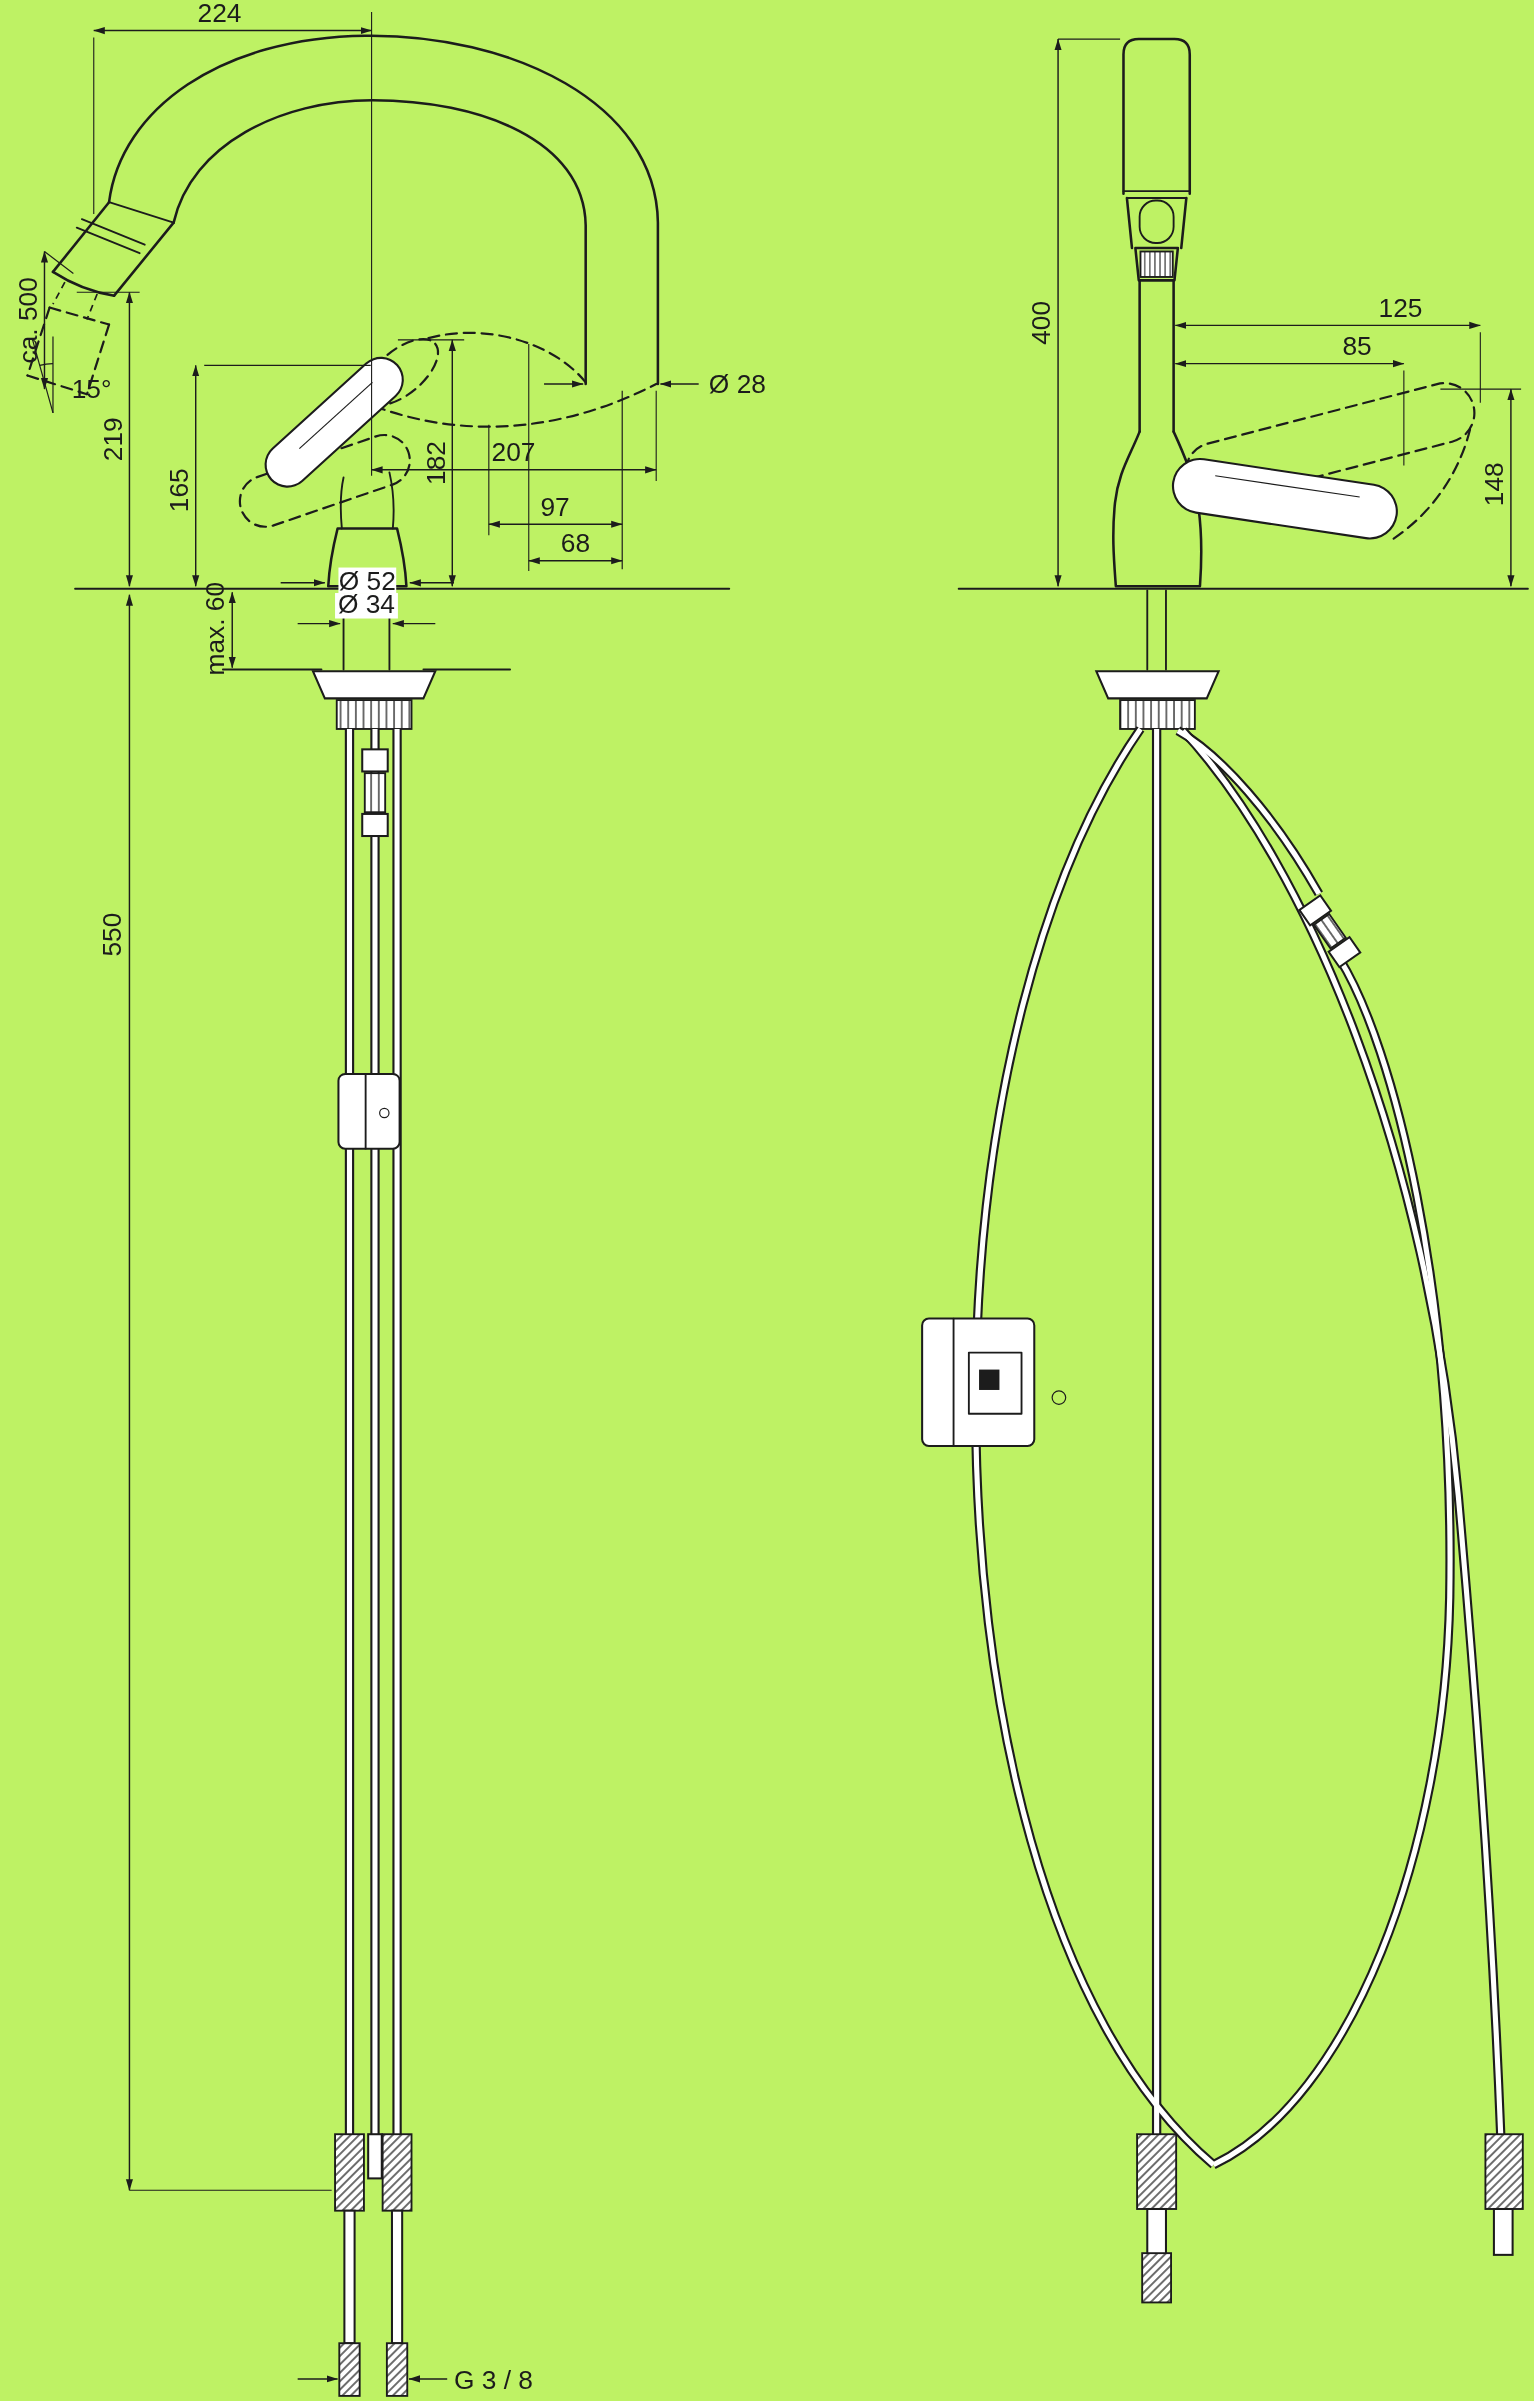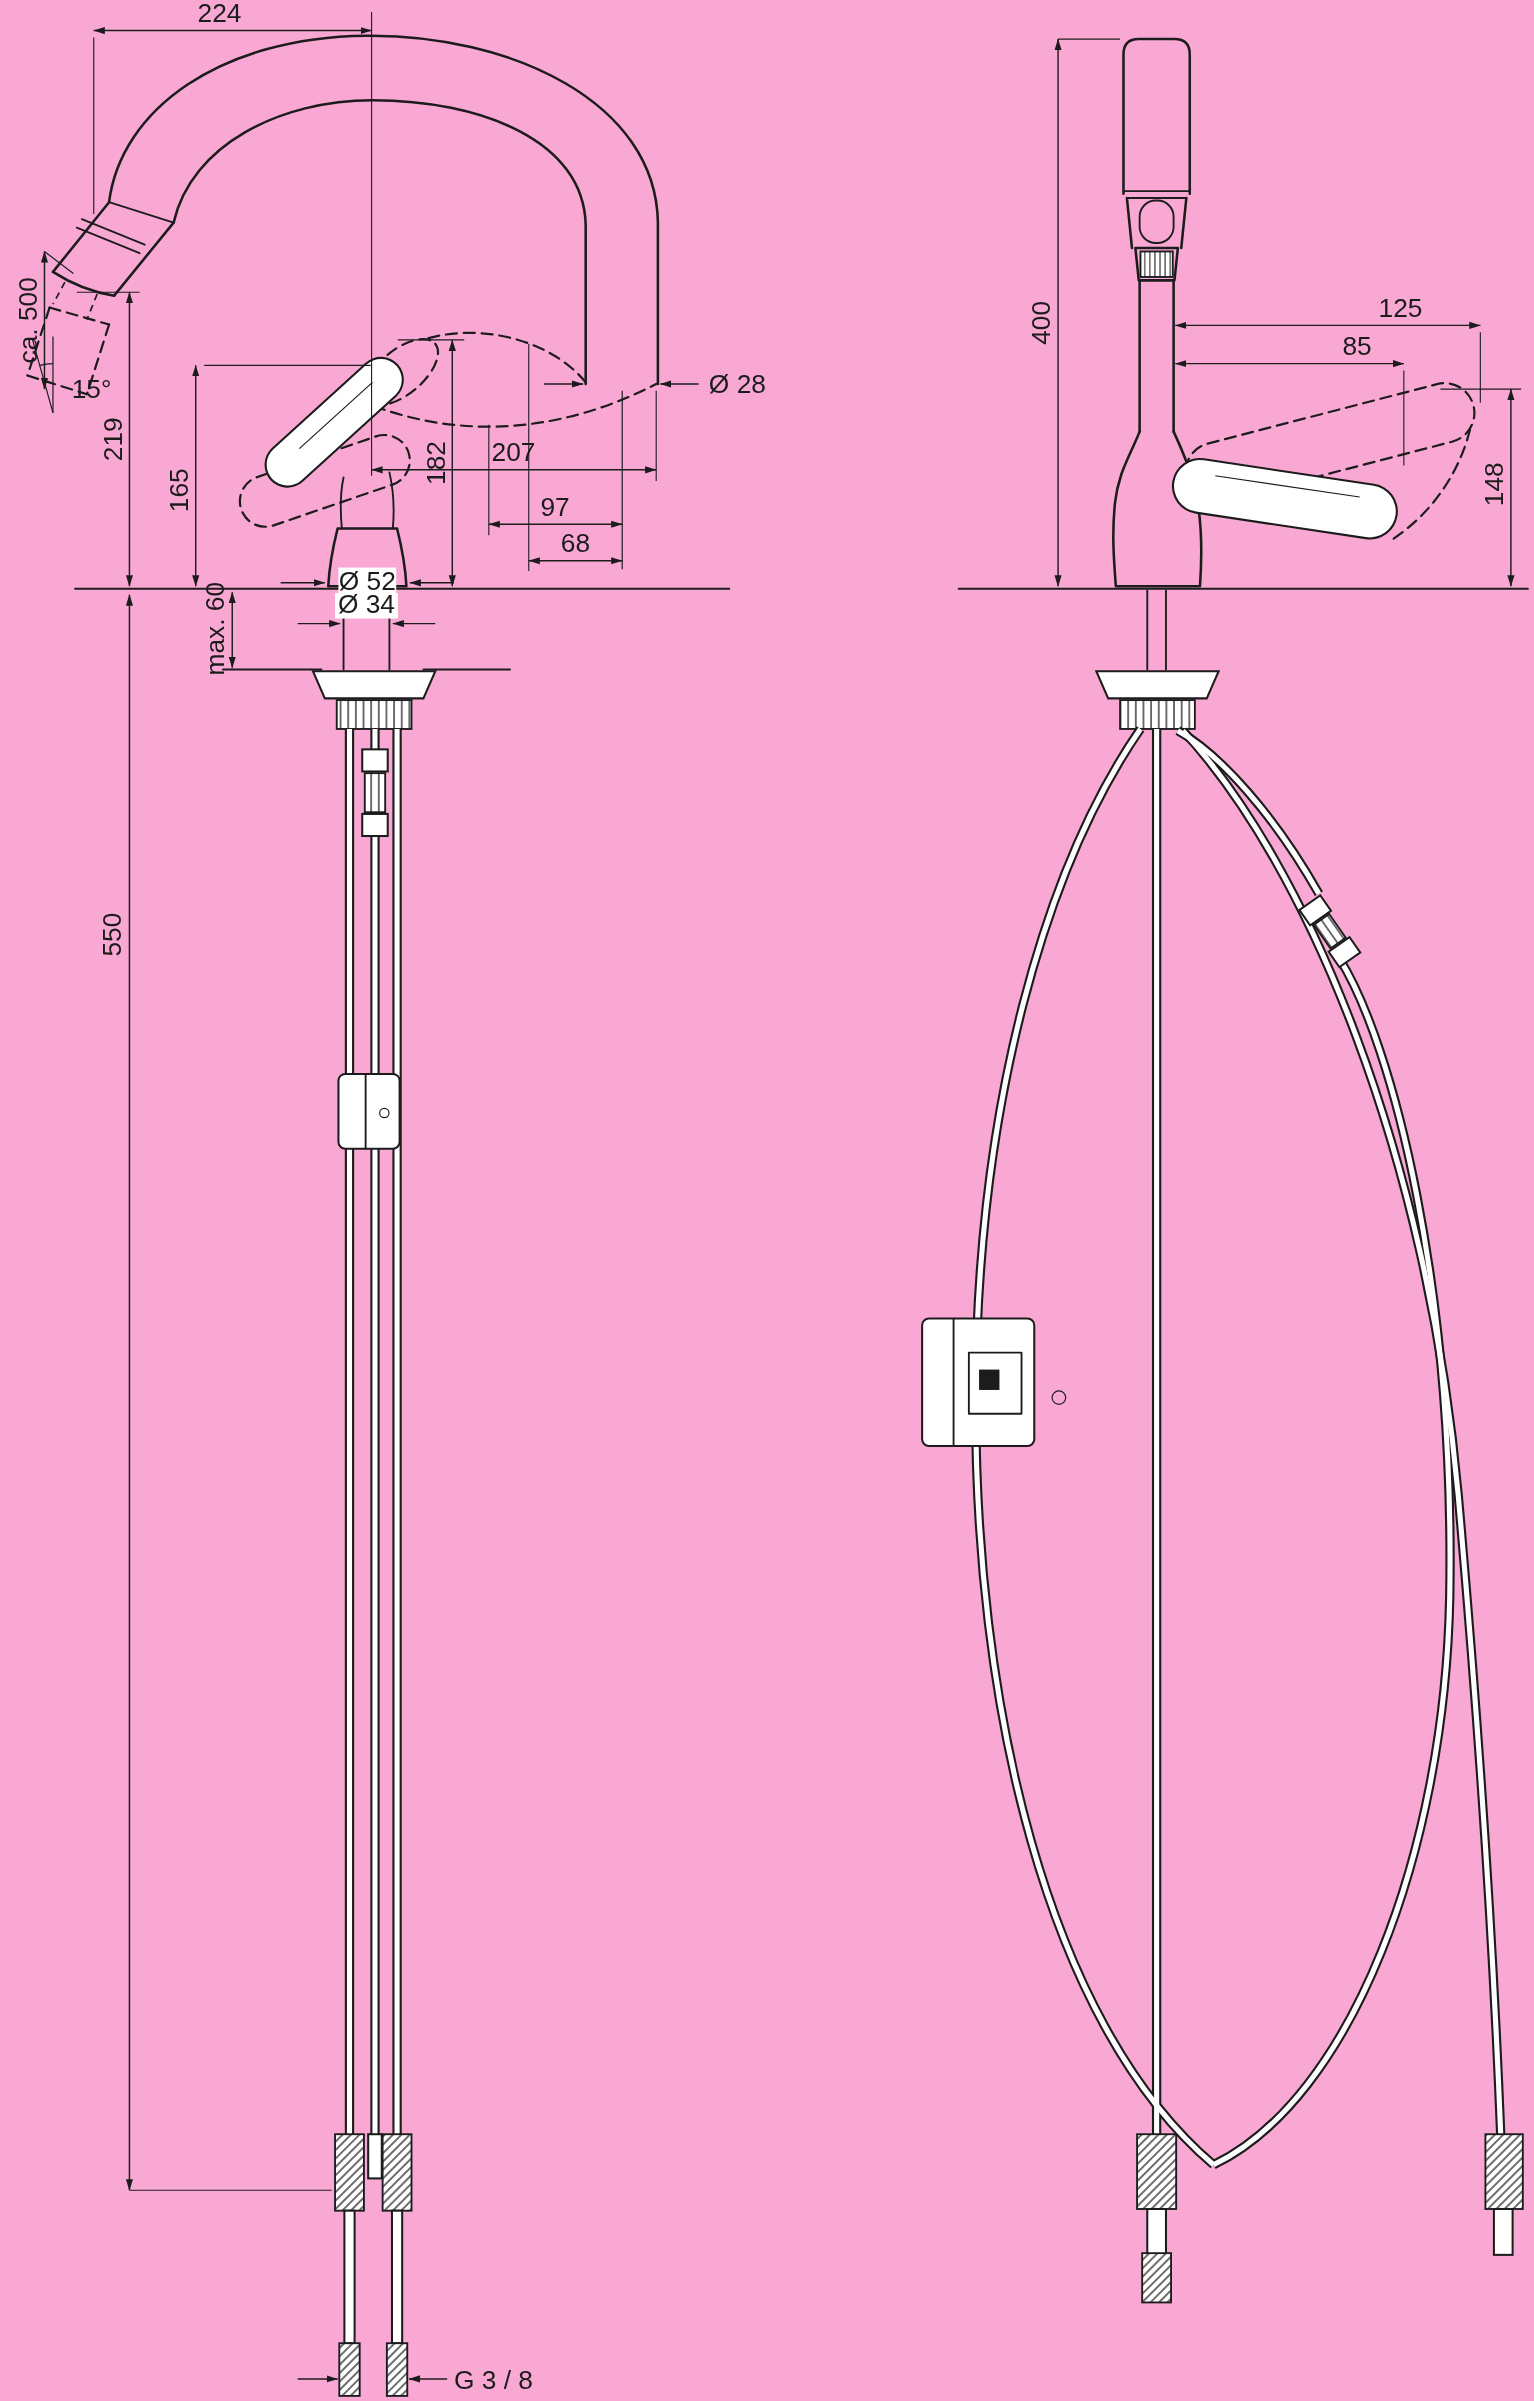--- a/index.html
+++ b/index.html
@@ -1,16 +1,16 @@
 <!DOCTYPE html>
 <html style="font-size:13.6px"><head>
 <meta charset="utf-8">
 <style>
   html,body{margin:0;padding:0;background:#ffffff;}
-  .stage{width:1535px;height:2401px;background:#f9a8d4;position:relative;font-family:"Liberation Sans","DejaVu Sans",sans-serif;}
+  .stage{width:1535px;height:2401px;background:#bef264;position:relative;font-family:"Liberation Sans","DejaVu Sans",sans-serif;}
   svg{display:block;}
   .outline{fill:none;stroke:#1c1c1c;stroke-width:3;stroke-linecap:round;stroke-linejoin:round;}
   .outline2{fill:none;stroke:#1c1c1c;stroke-width:2.2;stroke-linecap:round;stroke-linejoin:round;}
   .thin{fill:none;stroke:#1c1c1c;stroke-width:1.4;}
   .dash{fill:none;stroke:#1c1c1c;stroke-width:2.6;stroke-dasharray:13 8;stroke-linecap:round;stroke-linejoin:round;}
   .dashthin{fill:none;stroke:#1c1c1c;stroke-width:2;stroke-dasharray:8 6;}
   .dim{fill:none;stroke:#1c1c1c;stroke-width:1.7;}
   .ext{fill:none;stroke:#1c1c1c;stroke-width:1.3;}
   .part{fill:#ffffff;stroke:#1c1c1c;stroke-width:2.4;}
   .hatchpart{fill:url(#hatch);stroke:#1c1c1c;stroke-width:2.2;}

